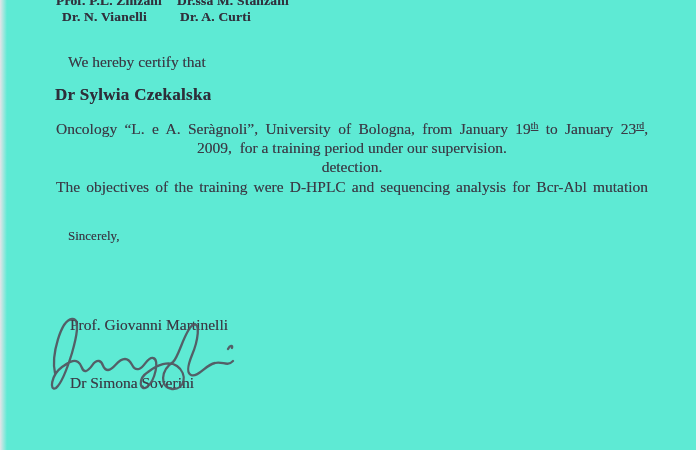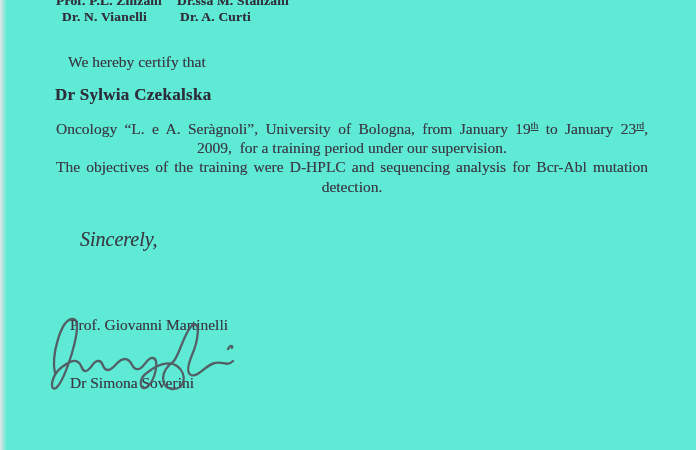--- a/index.html
+++ b/index.html
@@ -62,21 +62,21 @@
   }
   .bline.just { text-align: justify; text-align-last: justify; }
   .bline sup {
     font-size: 0.62em;
     line-height: 0;
     position: relative;
     top: -0.5em;
     vertical-align: baseline;
     text-decoration: underline;
   }
-  .closing { left: 80px; top: 228px; font-size: 20px; font-style: italic; }
+  .closing { left: 68px; top: 228px; font-size: 13px; }
   .signers {
     position: absolute;
     left: 70px; top: 277px;
     font-size: 15.5px;
     line-height: 19.2px;
     white-space: pre;
     text-shadow: 0 0 0.5px rgba(55,55,68,0.55);
   }
   .sig {
     position: absolute;
@@ -102,22 +102,22 @@
   <div class="txt hdr r2c1">Dr. N. Vianelli</div>
   <div class="txt hdr r2c2">Dr. A. Curti</div>
 
   <div class="txt intro">We hereby certify that</div>
 
   <div class="recipient">Dr Sylwia Czekalska</div>
 
   <div class="body-block" id="body-lines">
       <div class="bline just">Oncology “L. e A. Seràgnoli”, University of Bologna, from January 19<sup>th</sup> to January 23<sup>rd</sup>,</div>
       <div class="bline">2009,  for a training period under our supervision.</div>
+      <div class="bline">detection.</div>
       <div class="bline just">The objectives of the training were D-HPLC and sequencing analysis for Bcr-Abl mutation</div>
-      <div class="bline">detection.</div>
     </div>
 
   <div class="txt closing">Sincerely,</div>
 
   <div class="signers">
     <div>Prof. Giovanni Martinelli</div>
     <div>Dr Simona Soverini</div>
   </div>
 
   <svg class="sig" viewBox="0 0 195 82" aria-hidden="true">

